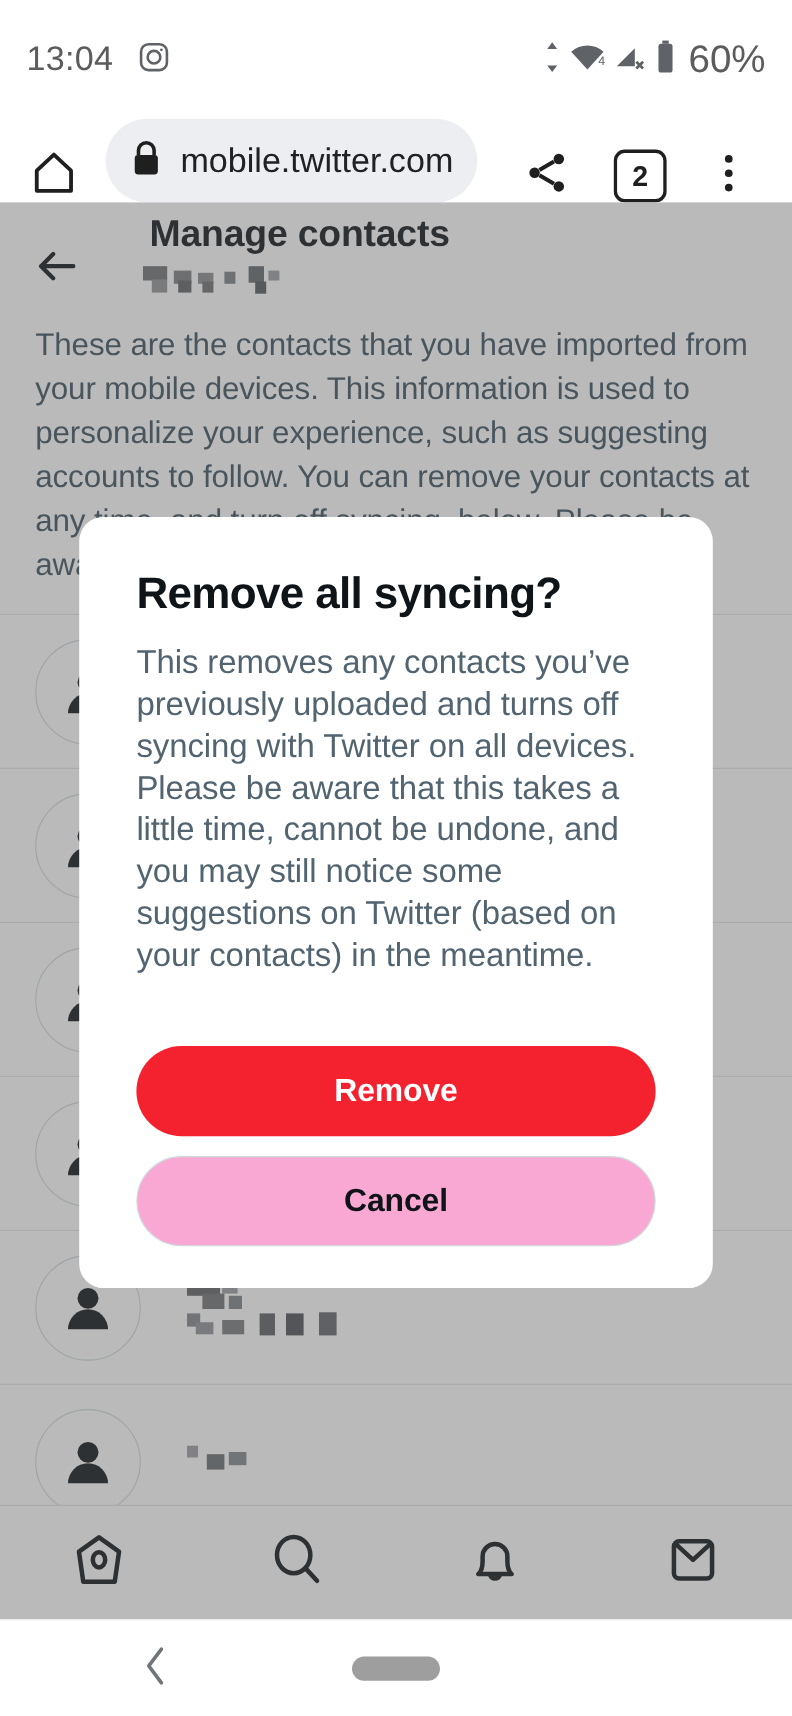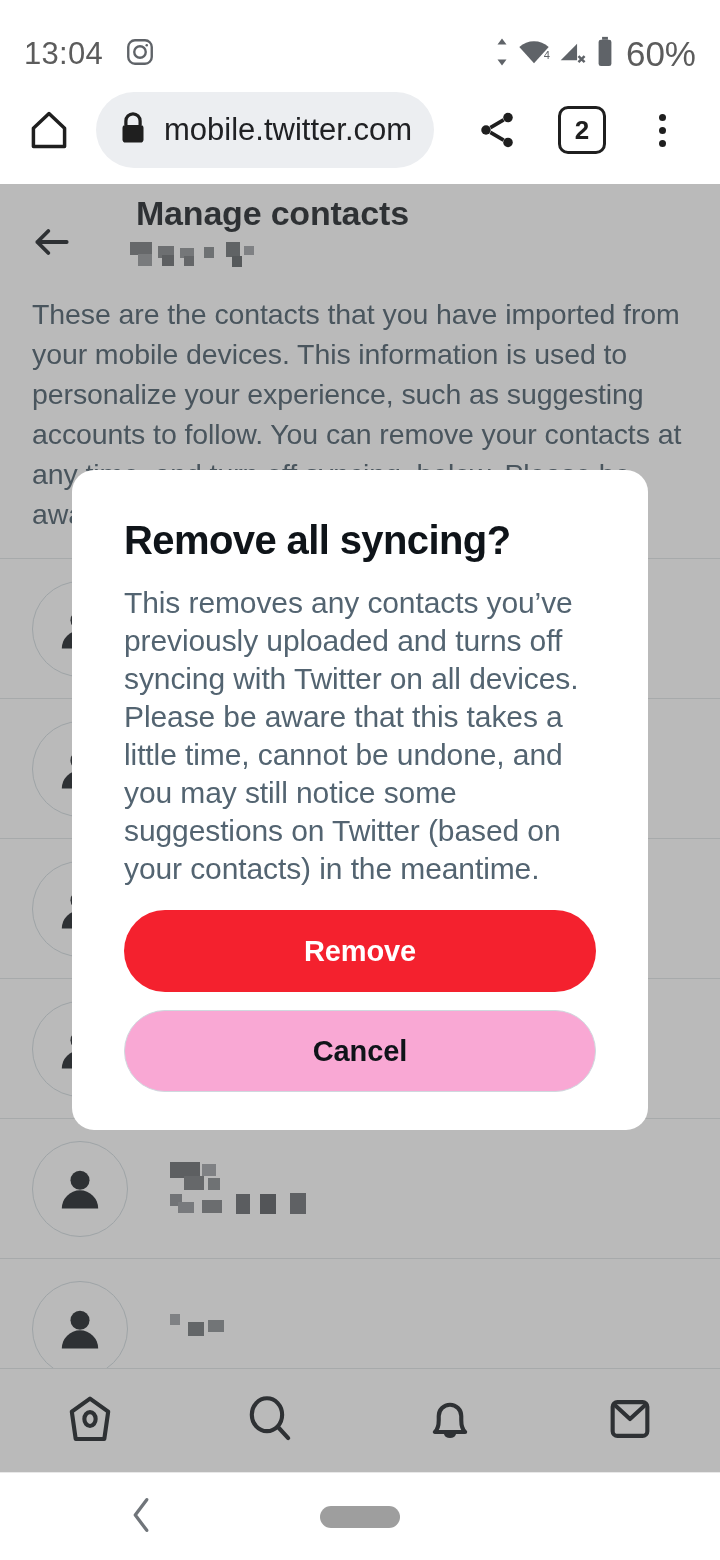--- a/index.html
+++ b/index.html
@@ -18,21 +18,21 @@
     padding:0 24px; color:#5f6368;
   }
   #clock { font-size:31px; letter-spacing:.3px; color:#5c5c5c; font-weight:400; }
   #sb-left-icons { margin-left:22px; display:flex; align-items:center; gap:10px; }
   #sb-right { margin-left:auto; display:flex; align-items:center; gap:7px; }
   #battery-pct { font-size:35px; color:#5c5c5c; margin-left:4px; }
 
   
   #browserbar {
     position:absolute; top:76px; left:0; width:720px; height:108px;
-    background:#ffffff; display:flex; align-items:center; padding:0 22px;
+    background:#ffffff; display:flex; align-items:flex-end; padding:0 22px;
   }
   #home-btn { width:54px; height:54px; display:flex; align-items:center; justify-content:center; }
   #omnibox {
     flex:0 0 auto; width:338px; height:76px; margin-left:20px;
     background:#eceef1; border-radius:38px;
     display:flex; align-items:center; padding:0 22px; overflow:hidden;
   }
   #omnibox-url {
     font-size:31px; color:#202124; margin-left:16px;
     white-space:nowrap; overflow:hidden;
@@ -105,21 +105,21 @@
     padding:46px 52px 38px;
   }
   #modal-title {
     font-size:40px; font-weight:700; color:#0f1419; letter-spacing:-.6px;
     line-height:48px;
   }
   #modal-body {
     margin-top:20px; font-size:30px; line-height:38px; color:#536471;
     letter-spacing:-.1px;
   }
-  #modal-actions { margin-top:22px; display:flex; flex-direction:column; gap:18px; }
+  #modal-actions { margin-top:63px; display:flex; flex-direction:column; gap:18px; }
   .btn {
     height:82px; border-radius:41px; display:flex; align-items:center;
     justify-content:center; font-size:29px; font-weight:700; letter-spacing:-.1px;
   }
   #btn-remove { background:#f4212e; color:#ffffff; }
   #btn-cancel { background:#f9a8d4; color:#0f1419; border:1.5px solid #cfd9de; }
 
   
   #gesturenav {
     position:absolute; bottom:0; left:0; width:720px; height:88px;

